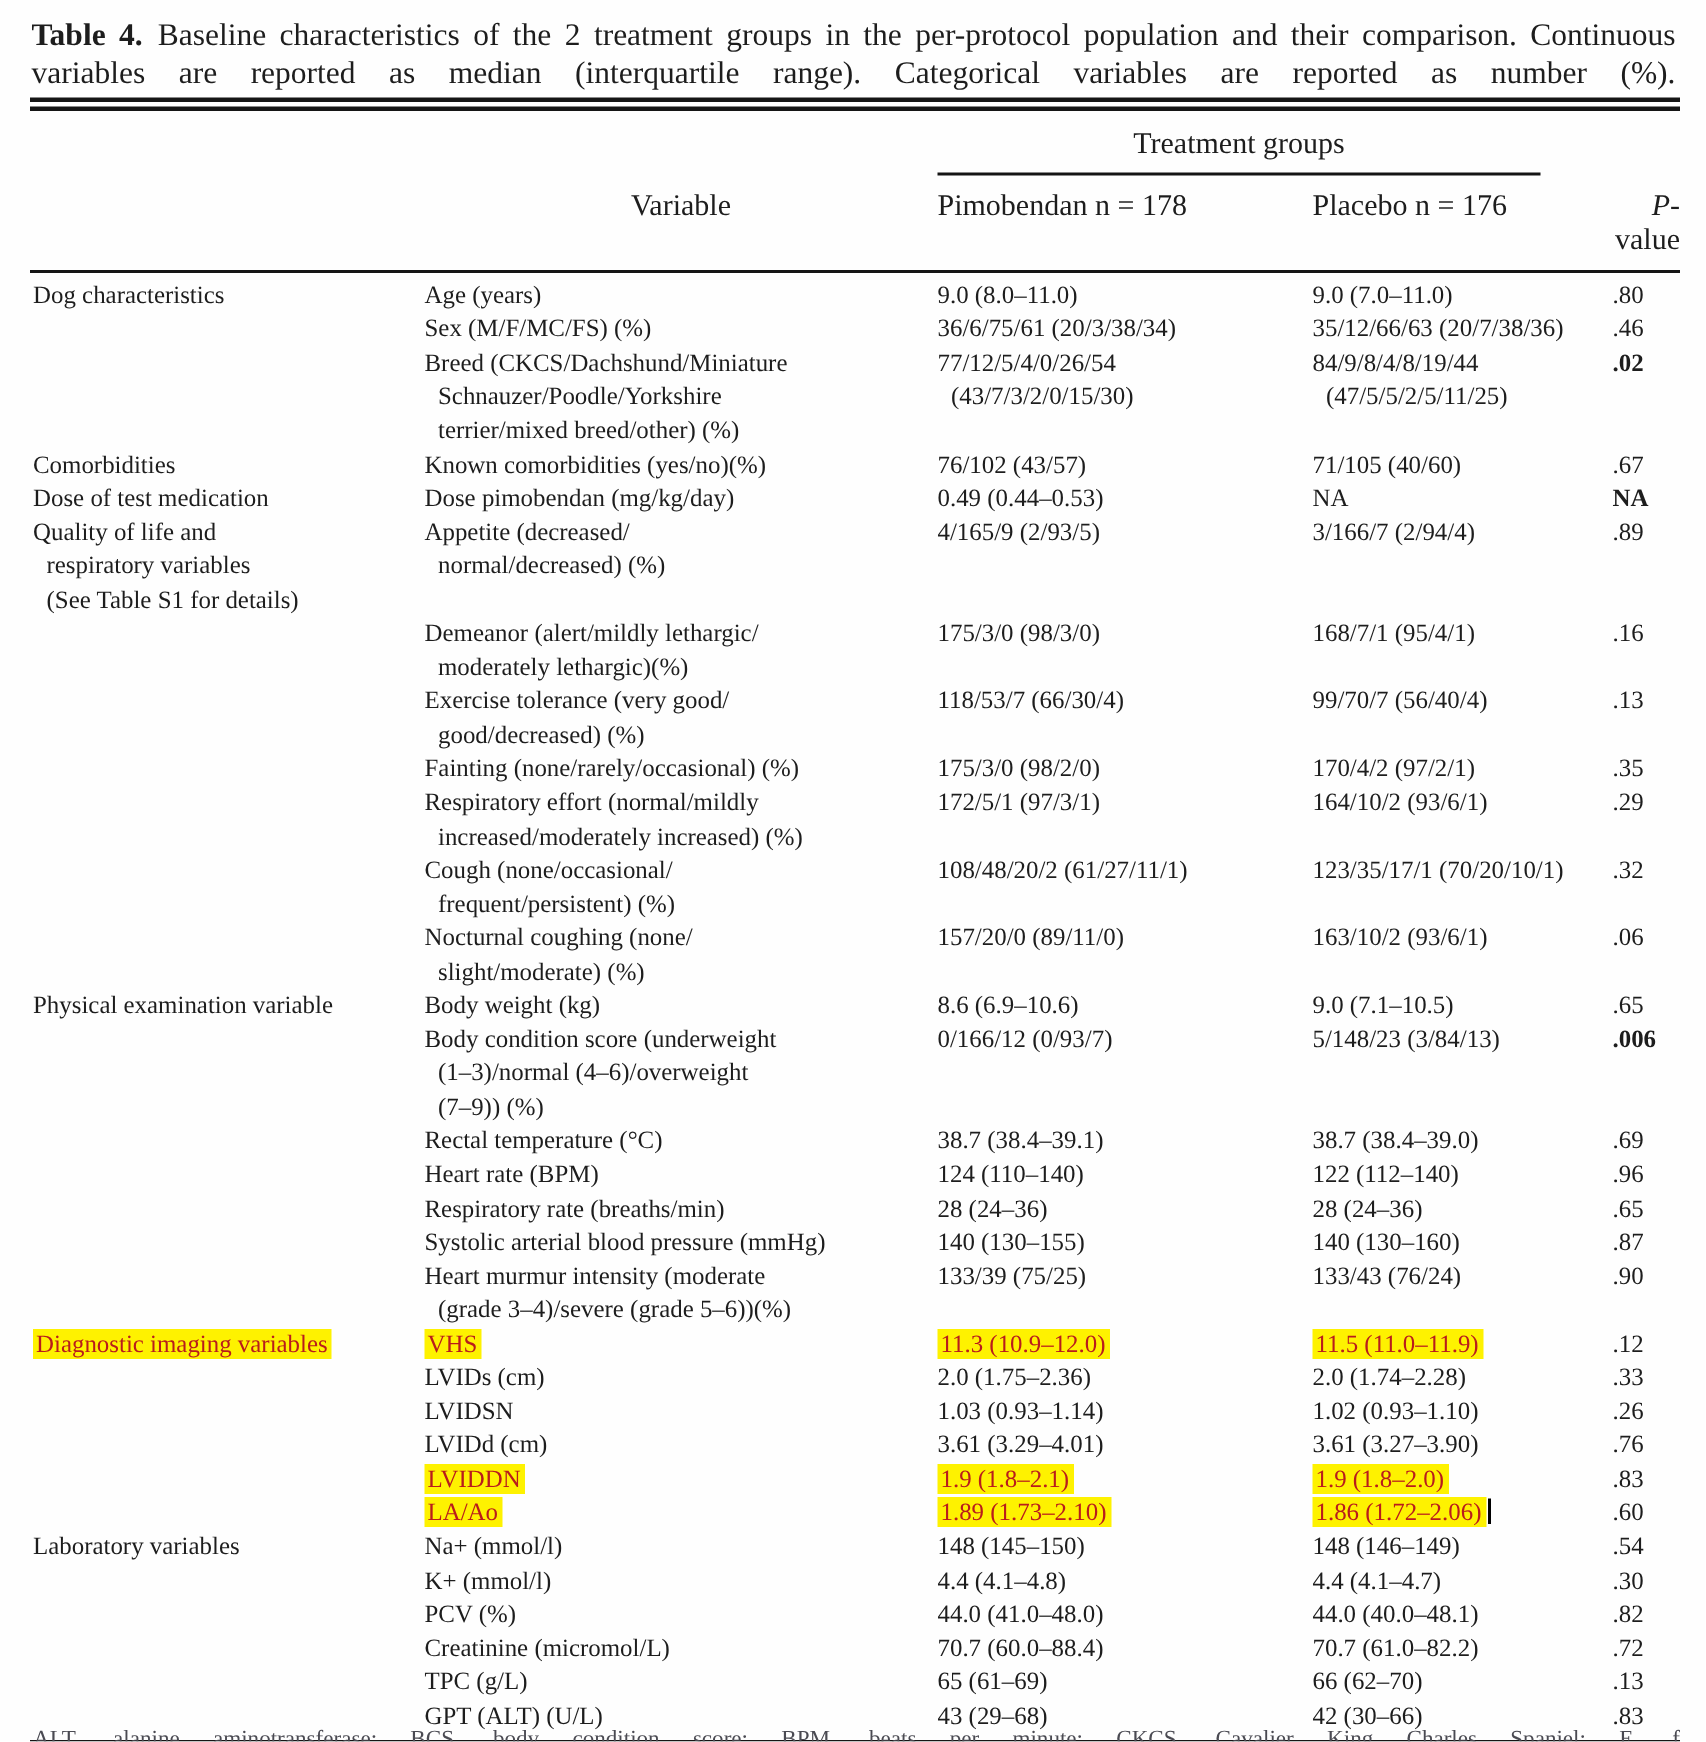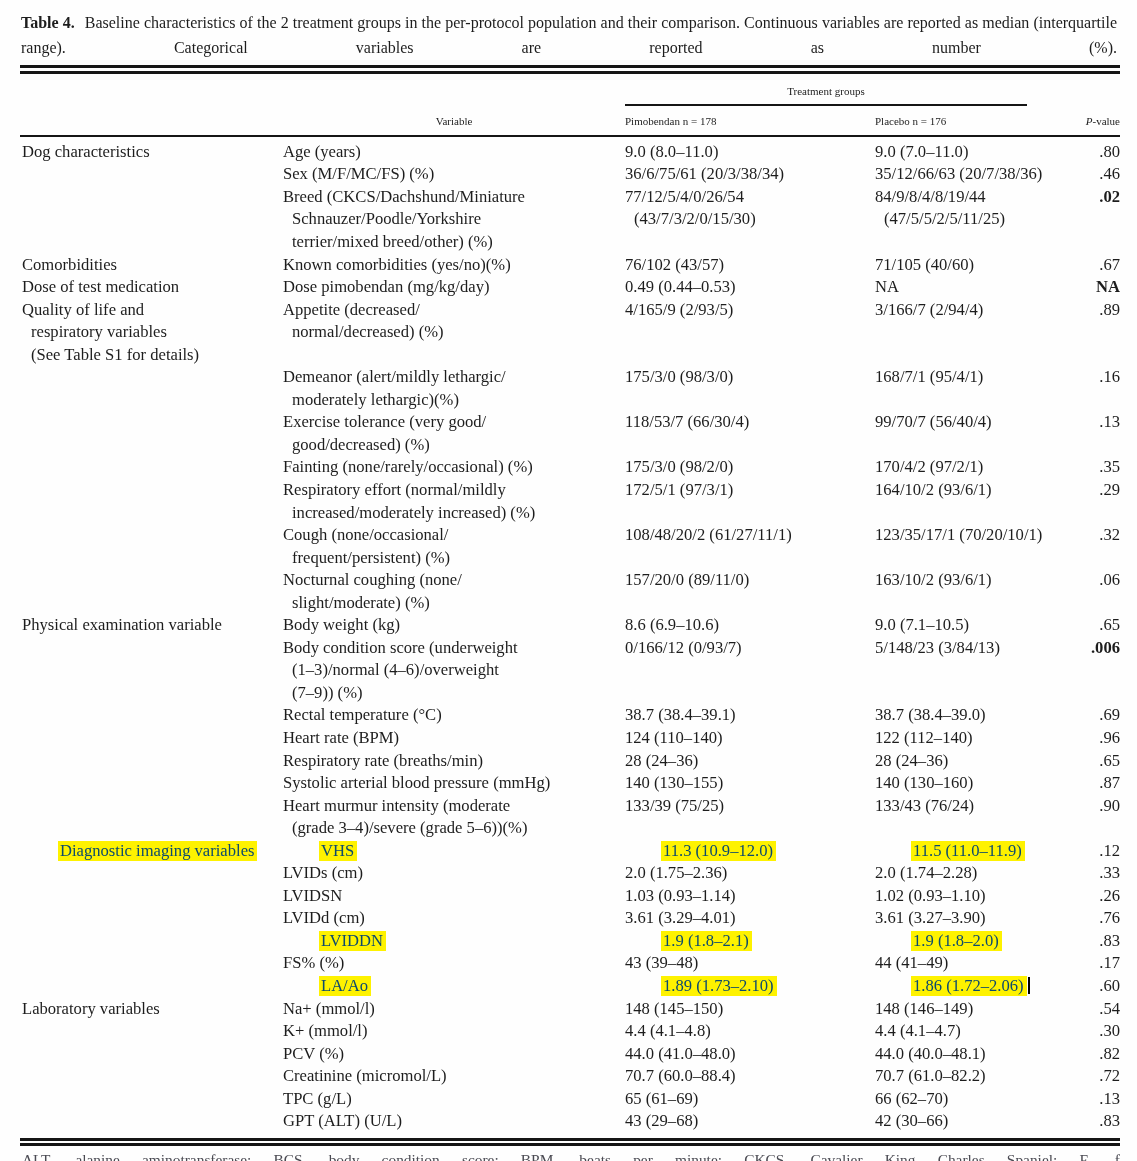--- a/index.html
+++ b/index.html
@@ -6,42 +6,42 @@
   .page{
     position:relative;
     width:1137px;height:1161px;
     background:#fefefe;
     font-family:"Liberation Serif","DejaVu Serif",serif;
     color:#1d1d1d;
     overflow:hidden;
   }
   .title-block{
     margin:11px 20px 0 21px;
-    font-size:16px;
+    font-size:21px;
     line-height:24.6px;
     text-align:justify;
     text-align-last:justify;
   }
   .title-label{font-weight:bold;margin-right:10px;}
   .rule-double{
     margin:5px 17px 0 20px;
     height:2.6px;
     border-top:3.2px solid #151515;
     border-bottom:3.0px solid #151515;
   }
   .rule-single{
     margin:0 17px 0 20px;
     border-top:2.6px solid #151515;
   }
   .header-grid{
     margin:0 0 0 22px;
     width:1098px;
     display:grid;
     grid-template-columns:261px 342px 250px 185px 60px;
-    font-size:11px;
+    font-size:20px;
   }
   .span-header{
     grid-column:3 / 6;
     margin-right:93px;
     text-align:center;
     padding:11px 0 7px 0;
     border-bottom:2.6px solid #151515;
   }
   .col-head{padding:9px 0 8px 0;}
   .ch-variable{grid-column:2;text-align:center;}
@@ -58,26 +58,25 @@
   col.c1{width:261px;} col.c2{width:342px;} col.c3{width:250px;}
   col.c4{width:185px;} col.c5{width:60px;}
   td{
     vertical-align:top;
     padding:0;
     font-size:16.6px;
     line-height:22.55px;
   }
   .line{white-space:nowrap;}
   .cont{padding-left:9px;}
-  td.pv{padding-left:15px;text-align:right;}
+  td.pv{padding-left:15px;}
   .bold{font-weight:bold;}
   .hl{
     padding:0 3px 1px 2px;
-    color:#0c4a6e;
-    margin-left:36px;
+    color:#b91c1c;
   }
   .caret{
     display:inline-block;
     width:2.4px;height:17px;
     background:#000;
     vertical-align:-3px;
     margin-left:1px;
   }
   .footnote{
     position:absolute;
@@ -504,35 +503,20 @@
           <td>
             <div class="line"><span class="hl" style="background: rgb(254, 242, 0);">1.9 (1.8–2.0)</span></div>
           </td>
           <td class="pv">
             <div class="line">.83</div>
           </td>
         </tr>
         <tr>
           <td></td>
           <td>
-            <div class="line">FS% (%)</div>
-          </td>
-          <td>
-            <div class="line">43 (39–48)</div>
-          </td>
-          <td>
-            <div class="line">44 (41–49)</div>
-          </td>
-          <td class="pv">
-            <div class="line">.17</div>
-          </td>
-        </tr>
-        <tr>
-          <td></td>
-          <td>
             <div class="line"><span class="hl" style="background: rgb(254, 242, 0);">LA/Ao</span></div>
           </td>
           <td>
             <div class="line"><span class="hl" style="background: rgb(254, 242, 0);">1.89 (1.73–2.10)</span></div>
           </td>
           <td>
             <div class="line"><span class="hl" style="background: rgb(254, 242, 0);">1.86 (1.72–2.06)</span><span class="caret"></span></div>
           </td>
           <td class="pv">
             <div class="line">.60</div>

